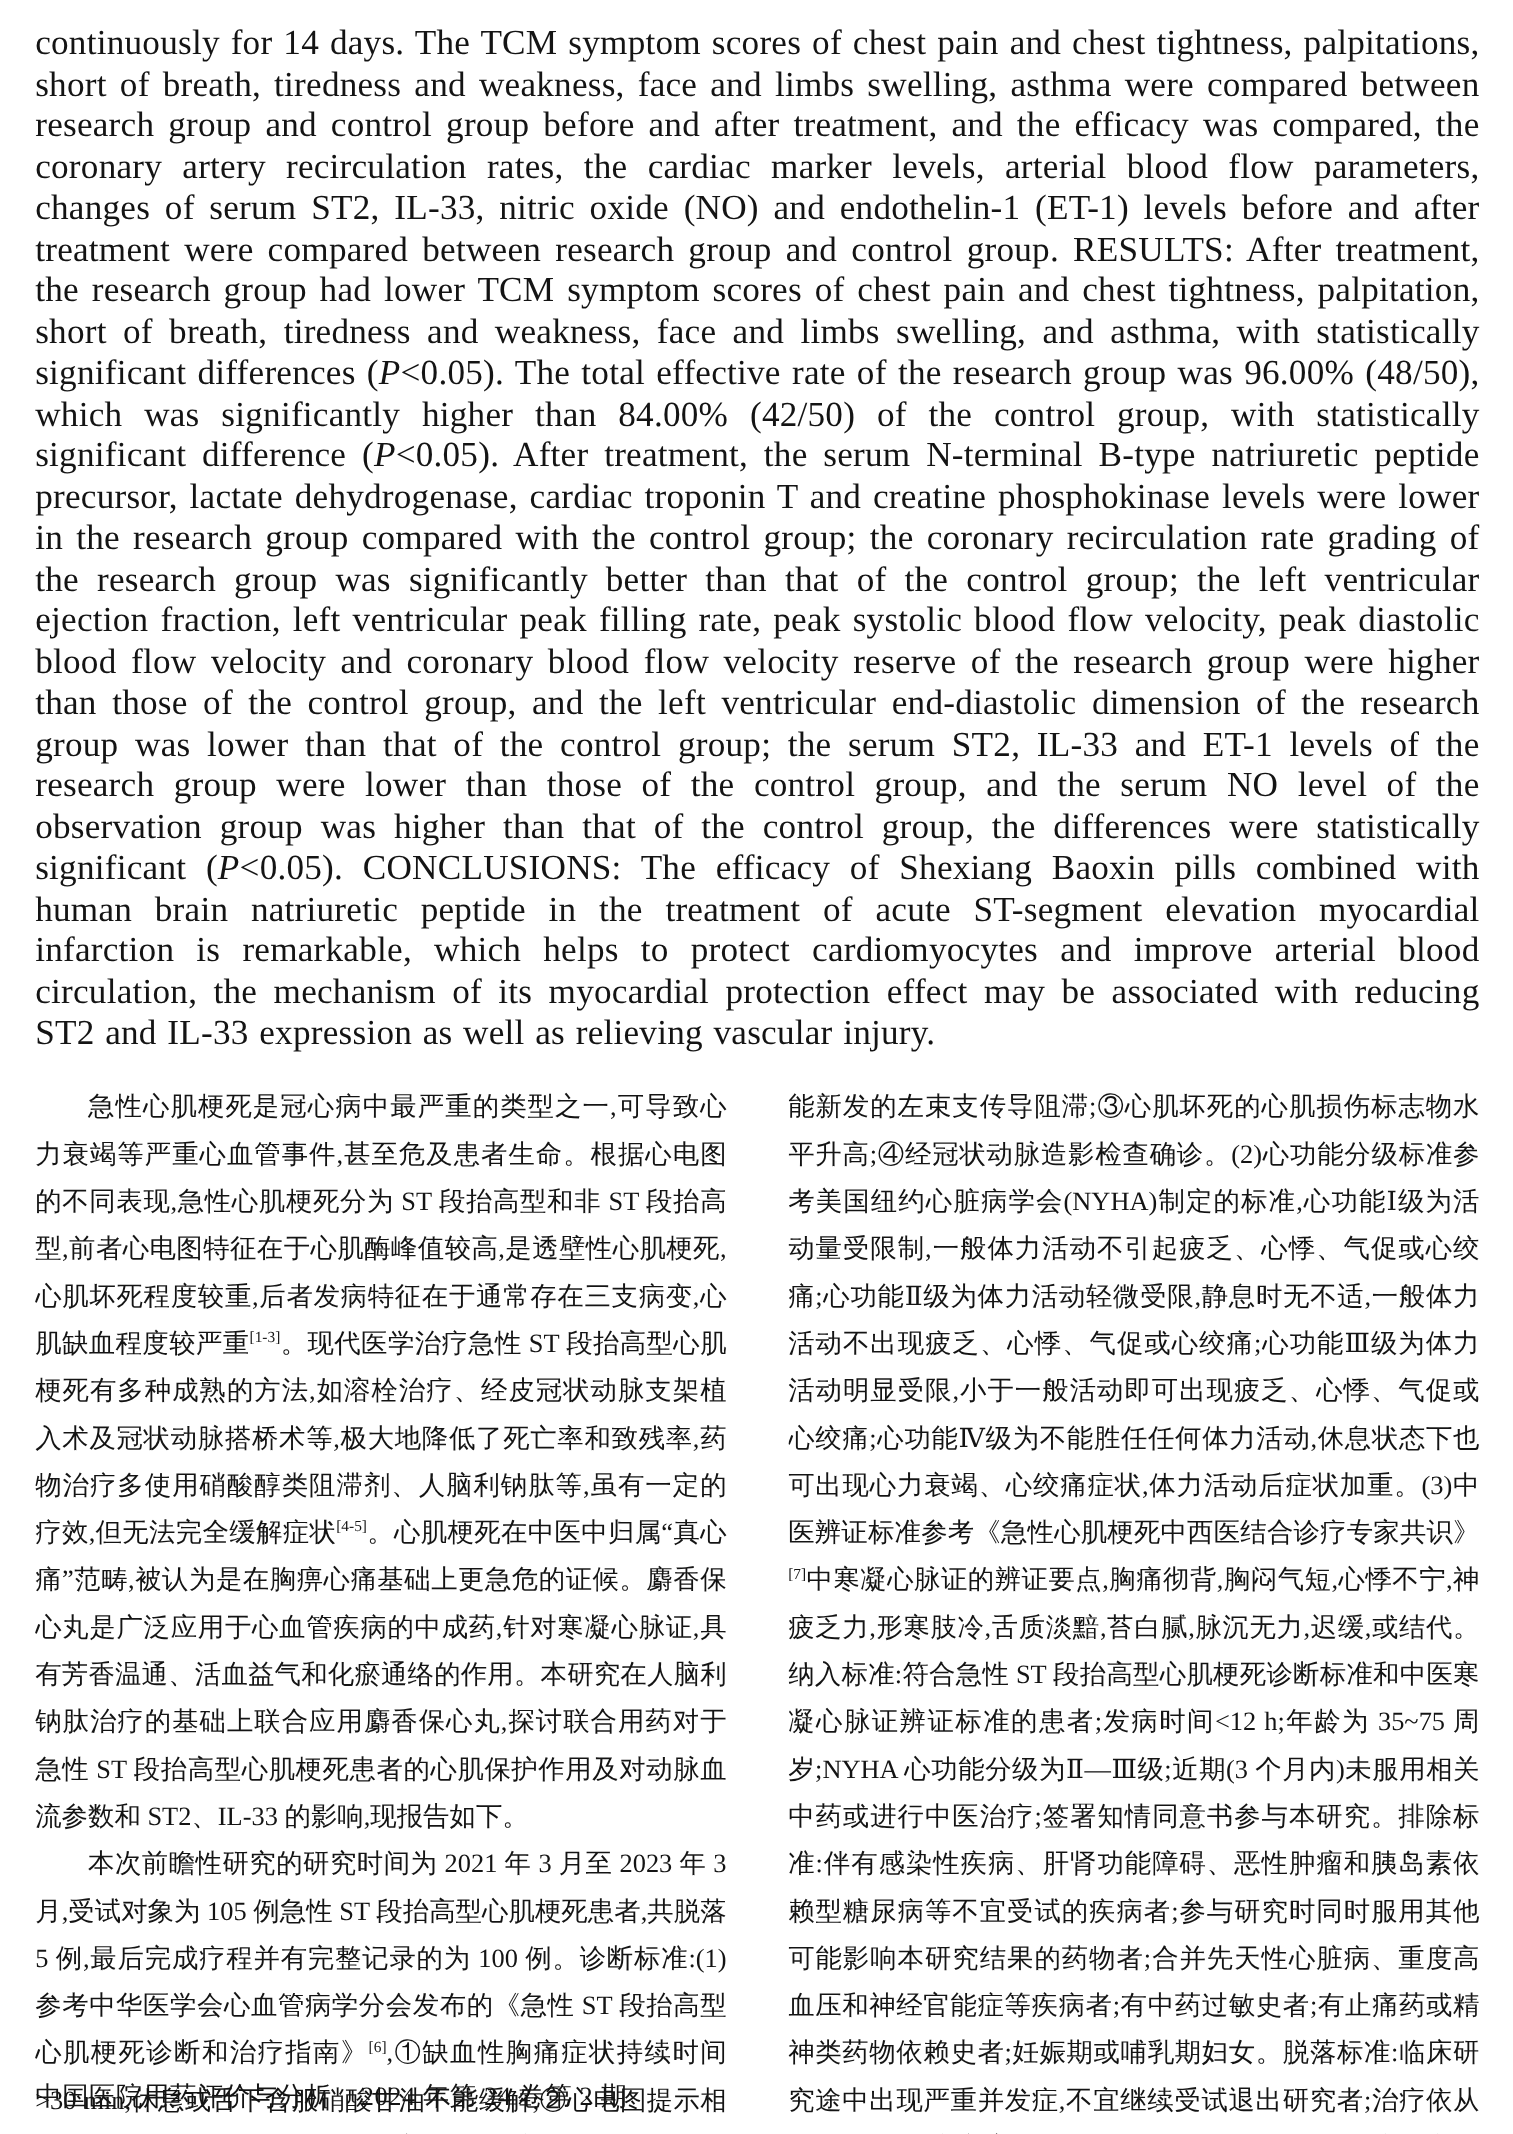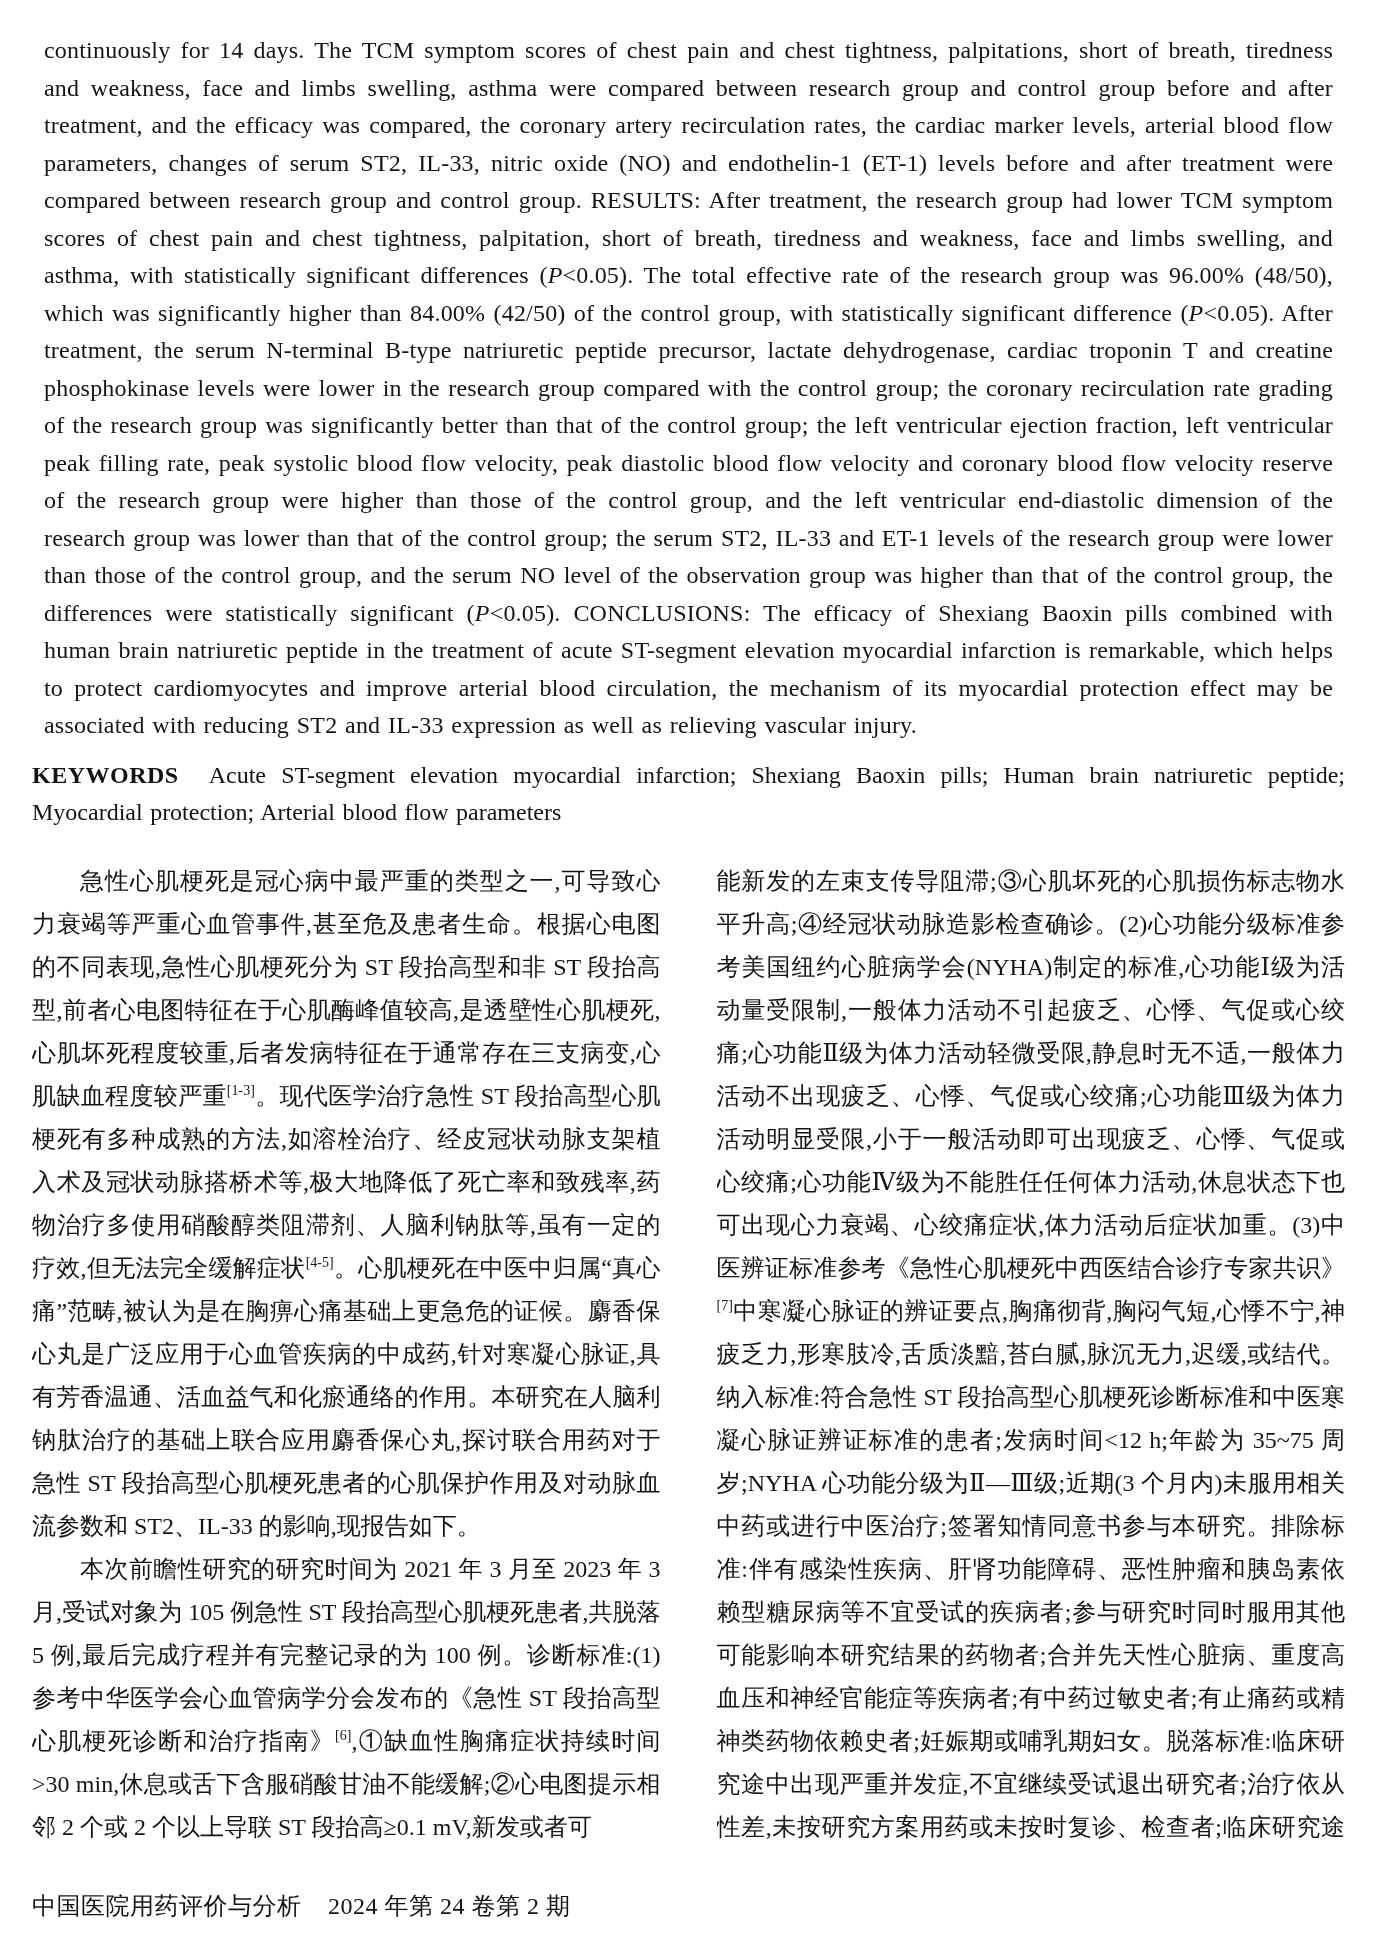--- a/index.html
+++ b/index.html
@@ -16,22 +16,22 @@
     font-family: "Liberation Serif", "DejaVu Serif", serif;
   }
   .page {
     position: absolute;
     inset: 0;
     padding: 20px 30px 0 32px;
     box-sizing: border-box;
   }
   
   .abstract {
-    margin: 12px;
-    font-size: 24px;
+    margin: 0;
+    font-size: 32px;
     line-height: 37.5px;
     text-align: justify;
     letter-spacing: 0.2px;
     word-spacing: 1.5px;
   }
   .pvar { font-style: italic; }
   
   .keywords {
     margin: 0;
     font-size: 24px;
@@ -108,21 +108,20 @@
   }
   .pageno { margin-left: 14px; }
 </style>
 </head>
 <body>
 
 <div class="page">
 
   <p class="abstract"><span>continuously for 14 days. The TCM symptom scores of chest pain and chest tightness, palpitations, short of breath, tiredness and weakness, face and limbs swelling, asthma were compared between research group and control group before and after treatment, and the efficacy was compared, the coronary artery recirculation rates, the cardiac marker levels, arterial blood flow parameters, changes of serum ST2, IL-33, nitric oxide (NO) and endothelin-1 (ET-1) levels before and after treatment were compared between research group and control group. RESULTS: After treatment, the research group had lower TCM symptom scores of chest pain and chest tightness, palpitation, short of breath, tiredness and weakness, face and limbs swelling, and asthma, with statistically significant differences (</span><i class="pvar">P</i><span>&lt;0.05). The total effective rate of the research group was 96.00% (48/50), which was significantly higher than 84.00% (42/50) of the control group, with statistically significant difference (</span><i class="pvar">P</i><span>&lt;0.05). After treatment, the serum N-terminal B-type natriuretic peptide precursor, lactate dehydrogenase, cardiac troponin T and creatine phosphokinase levels were lower in the research group compared with the control group; the coronary recirculation rate grading of the research group was significantly better than that of the control group; the left ventricular ejection fraction, left ventricular peak filling rate, peak systolic blood flow velocity, peak diastolic blood flow velocity and coronary blood flow velocity reserve of the research group were higher than those of the control group, and the left ventricular end-diastolic dimension of the research group was lower than that of the control group; the serum ST2, IL-33 and ET-1 levels of the research group were lower than those of the control group, and the serum NO level of the observation group was higher than that of the control group, the differences were statistically significant (</span><i class="pvar">P</i><span>&lt;0.05). CONCLUSIONS: The efficacy of Shexiang Baoxin pills combined with human brain natriuretic peptide in the treatment of acute ST-segment elevation myocardial infarction is remarkable, which helps to protect cardiomyocytes and improve arterial blood circulation, the mechanism of its myocardial protection effect may be associated with reducing ST2 and IL-33 expression as well as relieving vascular injury.</span></p>
 
-  <p class="keywords"><span class="kw-label">KEYWORDS</span><span>Acute ST-segment elevation myocardial infarction; Shexiang Baoxin pills; Human brain natriuretic peptide; Myocardial protection; Arterial blood flow parameters</span></p>
 
   <div class="columns">
 
     <div class="col">
       <p class="cn indent"><span>急性心肌梗死是冠心病中最严重的类型之一,可导致心力衰竭等严重心血管事件,甚至危及患者生命。根据心电图的不同表现,急性心肌梗死分为 ST 段抬高型和非 ST 段抬高型,前者心电图特征在于心肌酶峰值较高,是透壁性心肌梗死,心肌坏死程度较重,后者发病特征在于通常存在三支病变,心肌缺血程度较严重</span><sup class="ref">[1-3]</sup><span>。现代医学治疗急性 ST 段抬高型心肌梗死有多种成熟的方法,如溶栓治疗、经皮冠状动脉支架植入术及冠状动脉搭桥术等,极大地降低了死亡率和致残率,药物治疗多使用硝酸醇类阻滞剂、人脑利钠肽等,虽有一定的疗效,但无法完全缓解症状</span><sup class="ref">[4-5]</sup><span>。心肌梗死在中医中归属“真心痛”范畴,被认为是在胸痹心痛基础上更急危的证候。麝香保心丸是广泛应用于心血管疾病的中成药,针对寒凝心脉证,具有芳香温通、活血益气和化瘀通络的作用。本研究在人脑利钠肽治疗的基础上联合应用麝香保心丸,探讨联合用药对于急性 ST 段抬高型心肌梗死患者的心肌保护作用及对动脉血流参数和 ST2、IL-33 的影响,现报告如下。</span></p>
 
 
 
       <p class="cn indent"><span>本次前瞻性研究的研究时间为 2021 年 3 月至 2023 年 3 月,受试对象为 105 例急性 ST 段抬高型心肌梗死患者,共脱落 5 例,最后完成疗程并有完整记录的为 100 例。诊断标准:(1)参考中华医学会心血管病学分会发布的《急性 ST 段抬高型心肌梗死诊断和治疗指南》</span><sup class="ref">[6]</sup><span>,①缺血性胸痛症状持续时间&gt;30 min,休息或舌下含服硝酸甘油不能缓解;②心电图提示相邻 2 个或 2 个以上导联 ST 段抬高≥0.1 mV,新发或者可</span></p>
     </div>

